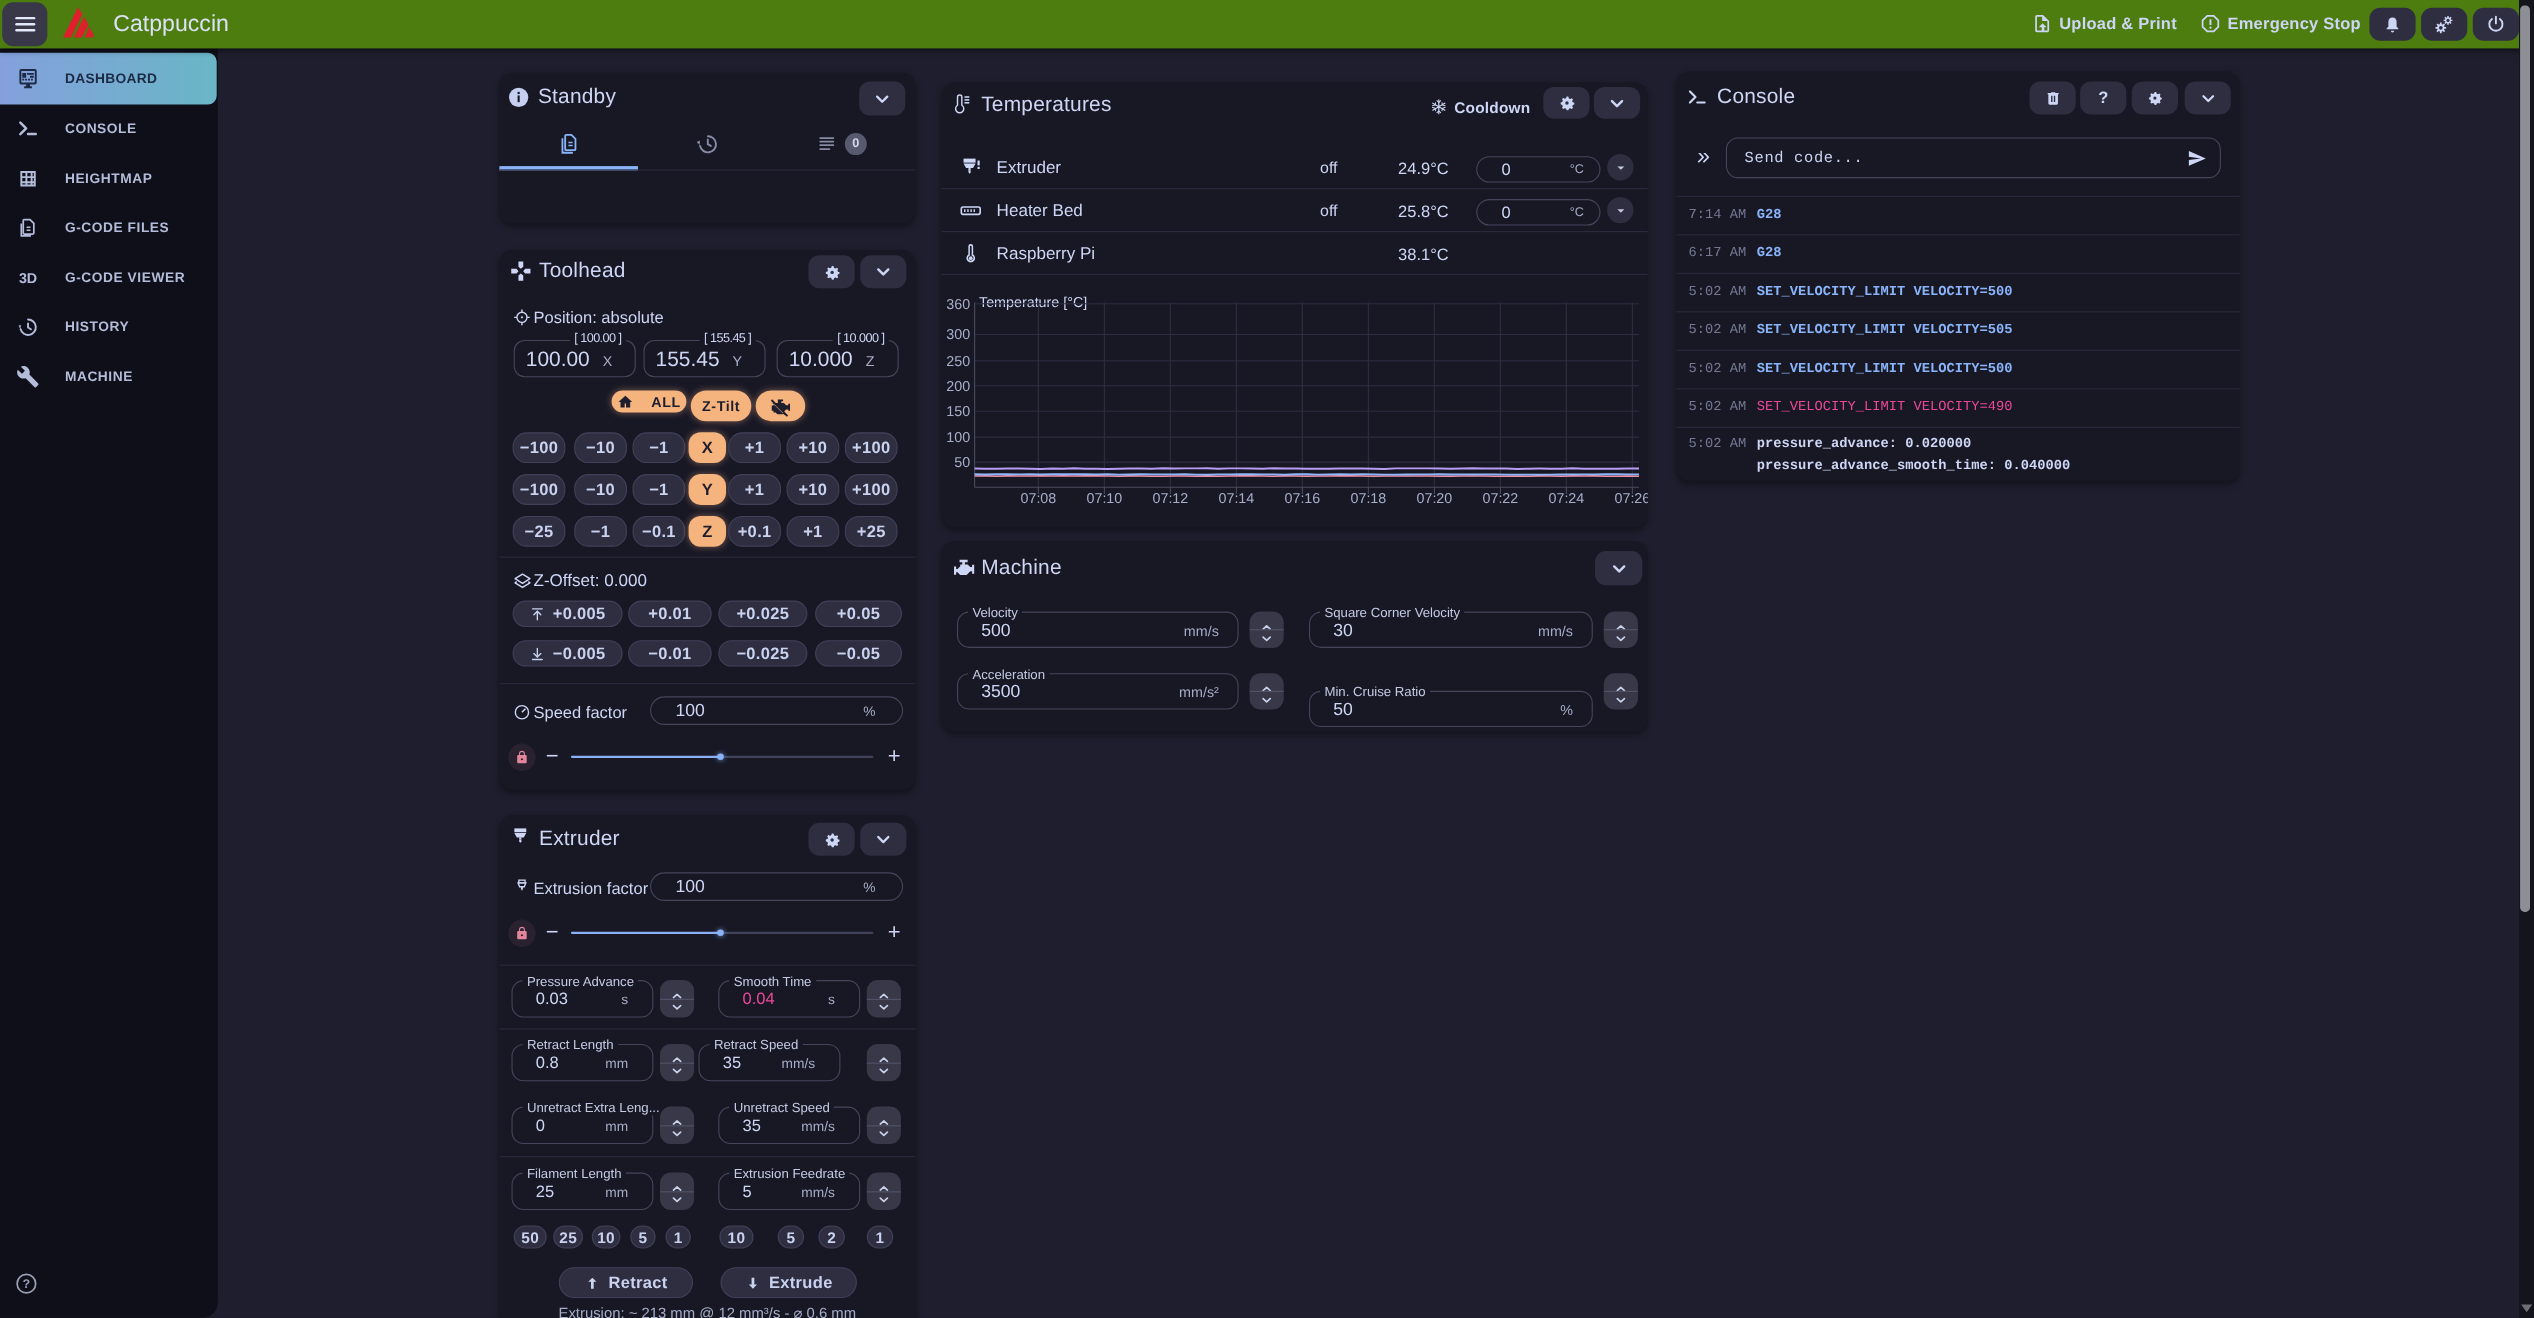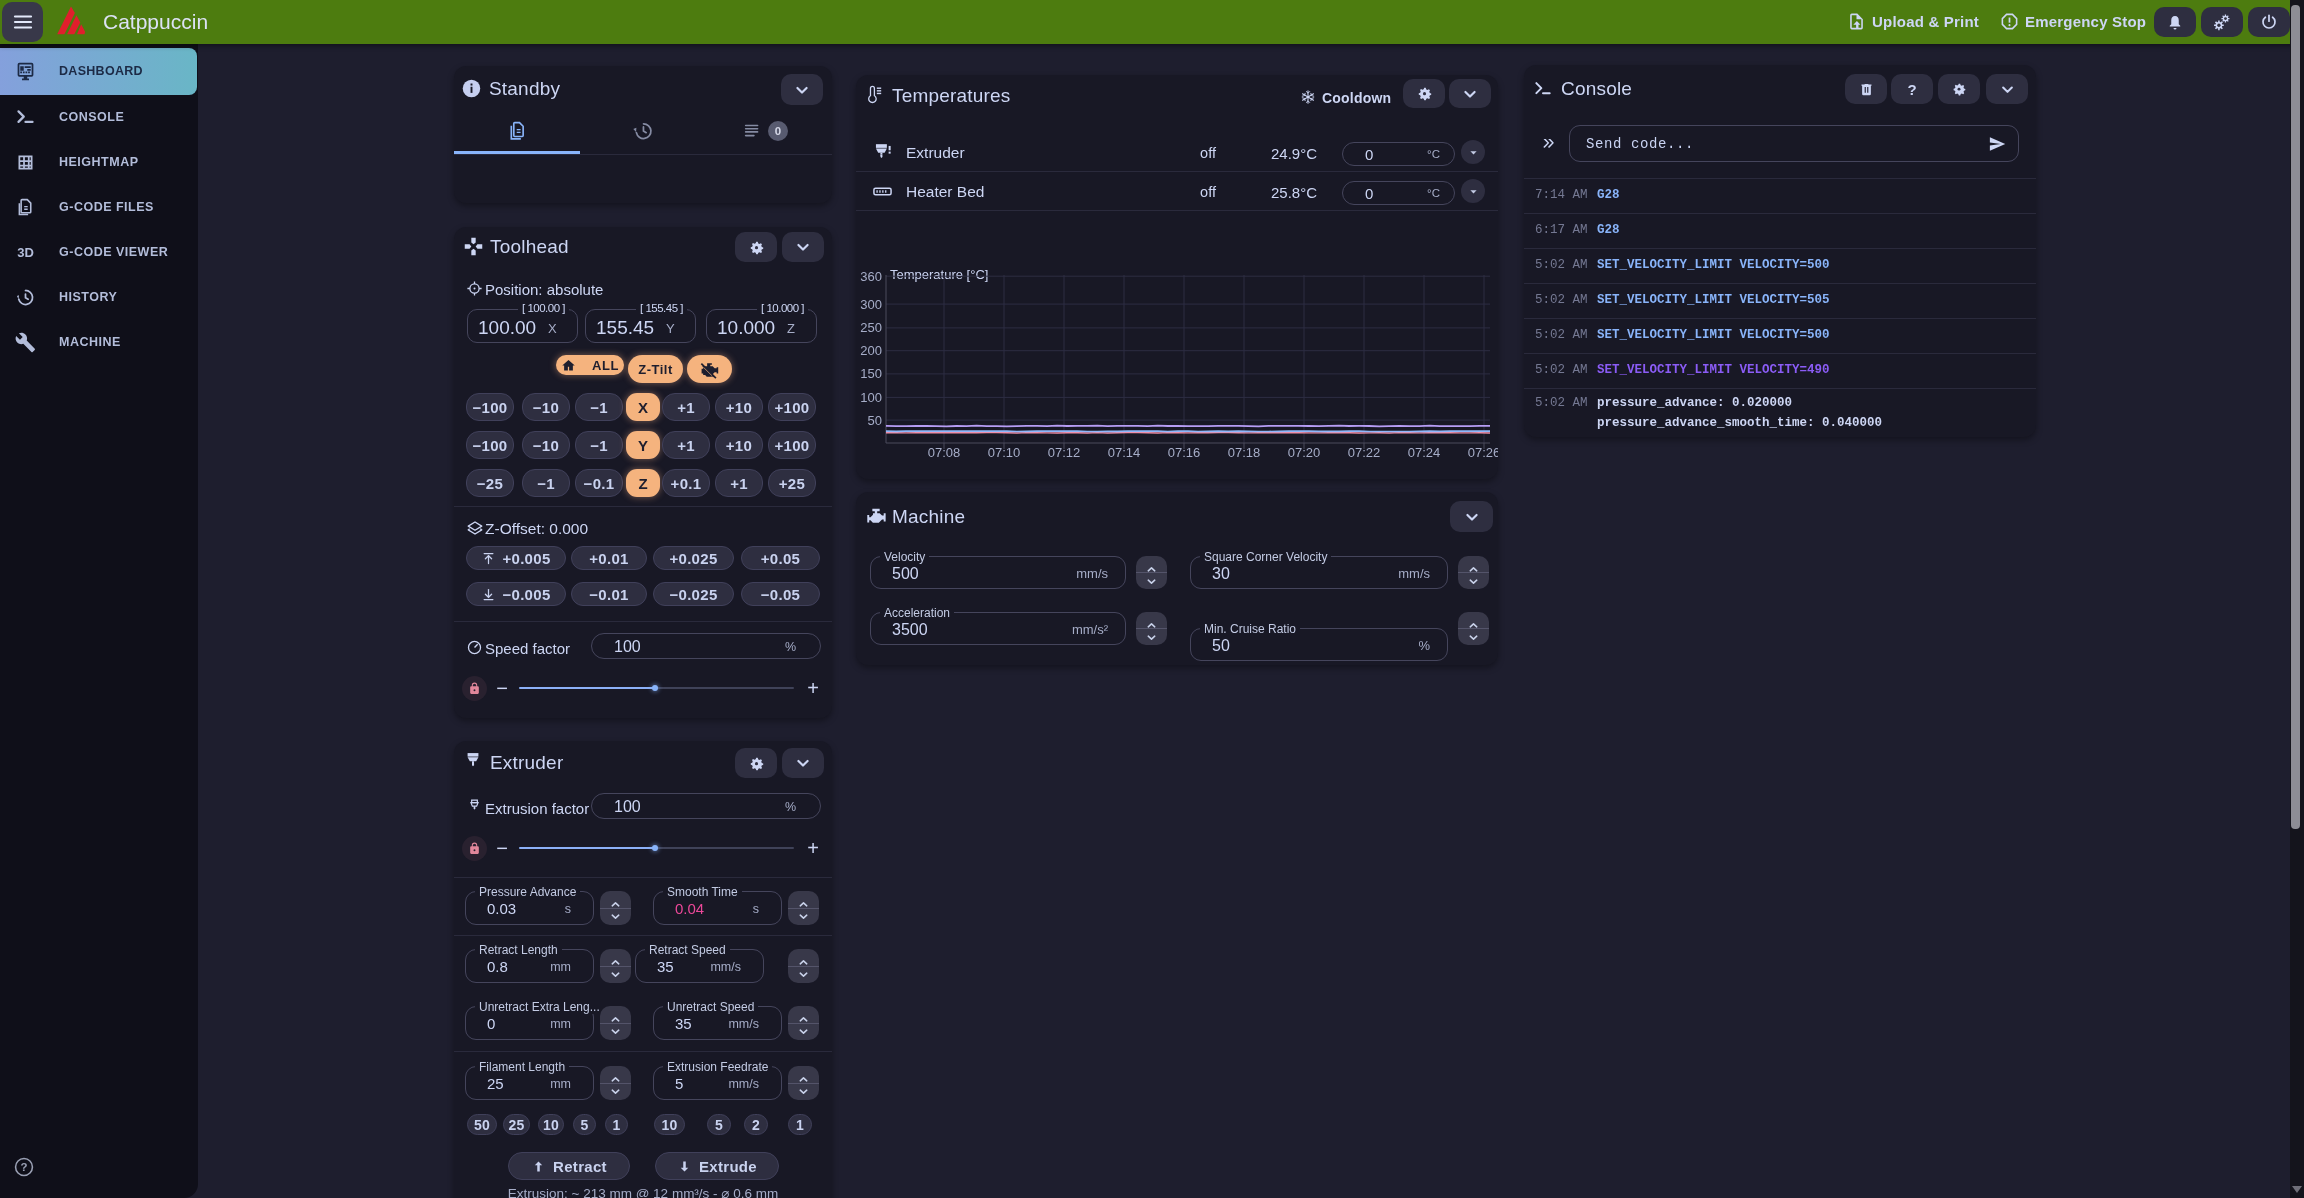--- a/index.html
+++ b/index.html
@@ -546,20 +546,29 @@
 <div class="abs" style="left:404px;top:12px;width:68px;text-align:center;font-size:15px">25.8°C</div>
 <div class="obox" style="left:486px;top:9px;width:113px;height:24px;border-radius:12px">
         <div class="abs" style="left:22px;top:3px;font-size:15px;color:#cdd6f4">0</div>
         <div class="unit abs" style="right:14px;top:5px;font-size:11.5px">°C</div>
       </div>
 <div class="abs" style="left:605px;top:7px;width:24px;height:24px;border-radius:50%;background:#2e2e40;display:flex;align-items:center;justify-content:center">
         <svg width="15" height="15" viewBox="0 0 24 24" style="">
           <path fill="#c3cbe4" d="M7 10l5 5 5-5z"></path>
         </svg>
       </div>
+<div class="divl" style="left:0;top:38px;width:642px"></div>
+</div>
+<div class="abs" style="left:0;top:136px;width:642px;height:39px">
+<div class="abs" style="left:16px;top:9px"><svg width="21" height="21" viewBox="0 0 24 24" style="">
+          <path fill="#cdd6f4" d="M12 2a2.5 2.5 0 0 1 2.5 2.5V13a4.5 4.5 0 1 1-5 0V4.5A2.5 2.5 0 0 1 12 2zm0 1.8a.9.9 0 0 0-.9.9v9.2a2.8 2.8 0 1 0 1.8 0V4.7a.9.9 0 0 0-.9-.9z"></path>
+          <circle fill="#cdd6f4" cx="12" cy="16.8" r="2"></circle>
+        </svg></div>
+<div class="abs" style="left:50px;top:11px;font-size:15.5px">Raspberry Pi</div>
+<div class="abs" style="left:404px;top:12px;width:68px;text-align:center;font-size:15px">38.1°C</div>
 <div class="divl" style="left:0;top:38px;width:642px"></div>
 </div>
 <div class="abs" style="left:0;top:190px"><svg width="642" height="205" viewBox="0 0 642 205" style="">
         <text x="34" y="14" font-size="13" fill="#cdd6f4" font-family="Liberation Sans">Temperature [°C]</text>
         <line x1="30" y1="11.2" x2="634" y2="11.2" stroke="#2d2d42" stroke-width="1"></line>
         <text x="26" y="15.7" font-size="13" fill="#a6adc8" text-anchor="end" font-family="Liberation Sans">360</text>
         <line x1="30" y1="39.1" x2="634" y2="39.1" stroke="#2d2d42" stroke-width="1"></line>
         <text x="26" y="43.6" font-size="13" fill="#a6adc8" text-anchor="end" font-family="Liberation Sans">300</text>
         <line x1="30" y1="62.9" x2="634" y2="62.9" stroke="#2d2d42" stroke-width="1"></line>
         <text x="26" y="67.4" font-size="13" fill="#a6adc8" text-anchor="end" font-family="Liberation Sans">250</text>
@@ -729,21 +738,21 @@
 <div class="abs" style="left:0;top:218px;width:512px;height:35px;border-top:1px solid #2a2a3c">
 <div class="abs mono" style="left:11px;top:9px;font-size:12.5px;color:#747892">5:02 AM</div>
 <div class="abs mono" style="left:73px;top:9px;font-size:12.5px;color:#89b4fa;font-weight:bold">SET_VELOCITY_LIMIT VELOCITY=505</div>
 </div>
 <div class="abs" style="left:0;top:253px;width:512px;height:35px;border-top:1px solid #2a2a3c">
 <div class="abs mono" style="left:11px;top:9px;font-size:12.5px;color:#747892">5:02 AM</div>
 <div class="abs mono" style="left:73px;top:9px;font-size:12.5px;color:#89b4fa;font-weight:bold">SET_VELOCITY_LIMIT VELOCITY=500</div>
 </div>
 <div class="abs" style="left:0;top:288px;width:512px;height:35px;border-top:1px solid #2a2a3c">
 <div class="abs mono" style="left:11px;top:9px;font-size:12.5px;color:#747892">5:02 AM</div>
-<div class="abs mono" style="left:73px;top:9px;font-size:12.5px;color:#8b5cf6;font-weight:bold">SET_VELOCITY_LIMIT VELOCITY=490</div>
+<div class="abs mono" style="left:73px;top:9px;font-size:12.5px;color:#ec4899;font-weight:normal">SET_VELOCITY_LIMIT VELOCITY=490</div>
 </div>
 <div class="abs" style="left:0;top:323px;width:512px;height:49px;border-top:1px solid #2a2a3c">
 <div class="abs mono" style="left:11px;top:7px;font-size:12.5px;color:#747892">5:02 AM</div>
 <div class="abs mono" style="left:73px;top:7px;font-size:12.5px;color:#cdd6f4;font-weight:bold">pressure_advance: 0.020000</div>
 <div class="abs mono" style="left:73px;top:27px;font-size:12.5px;color:#cdd6f4;font-weight:bold">pressure_advance_smooth_time: 0.040000</div>
 </div>
 </div>
 <div class="abs" style="left:2290px;top:0;width:14px;height:1198px;background:#14141c;z-index:9">
 <div class="abs" style="left:1px;top:5px;width:9px;height:824px;background:#8d8d95;border-radius:4px"></div>
 <div class="abs" style="left:2px;top:1186px;width:0;height:0;border-left:5px solid transparent;border-right:5px solid transparent;border-top:7px solid #6f6f78"></div>

